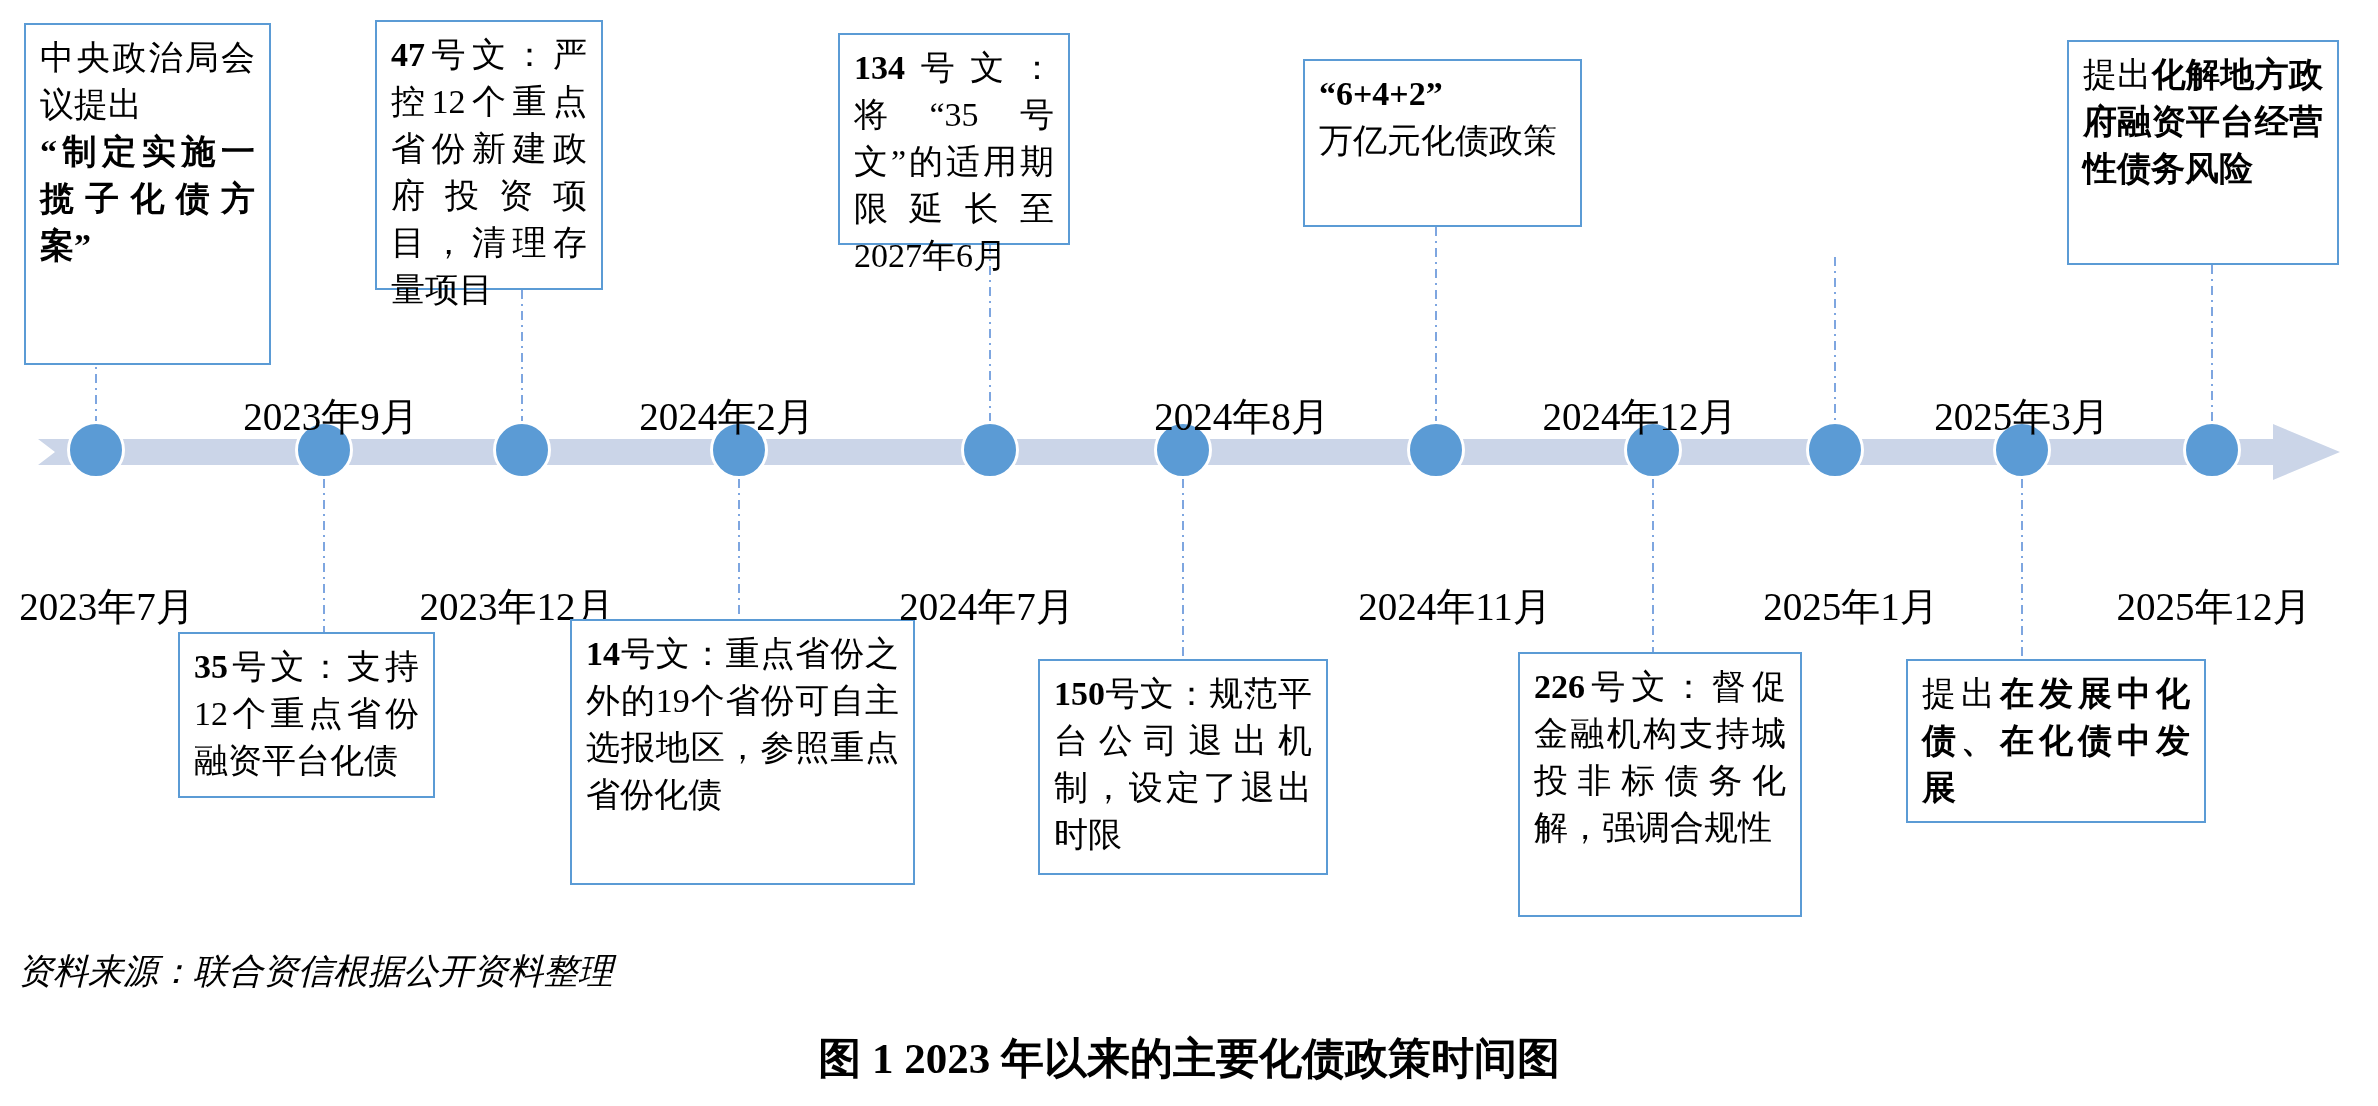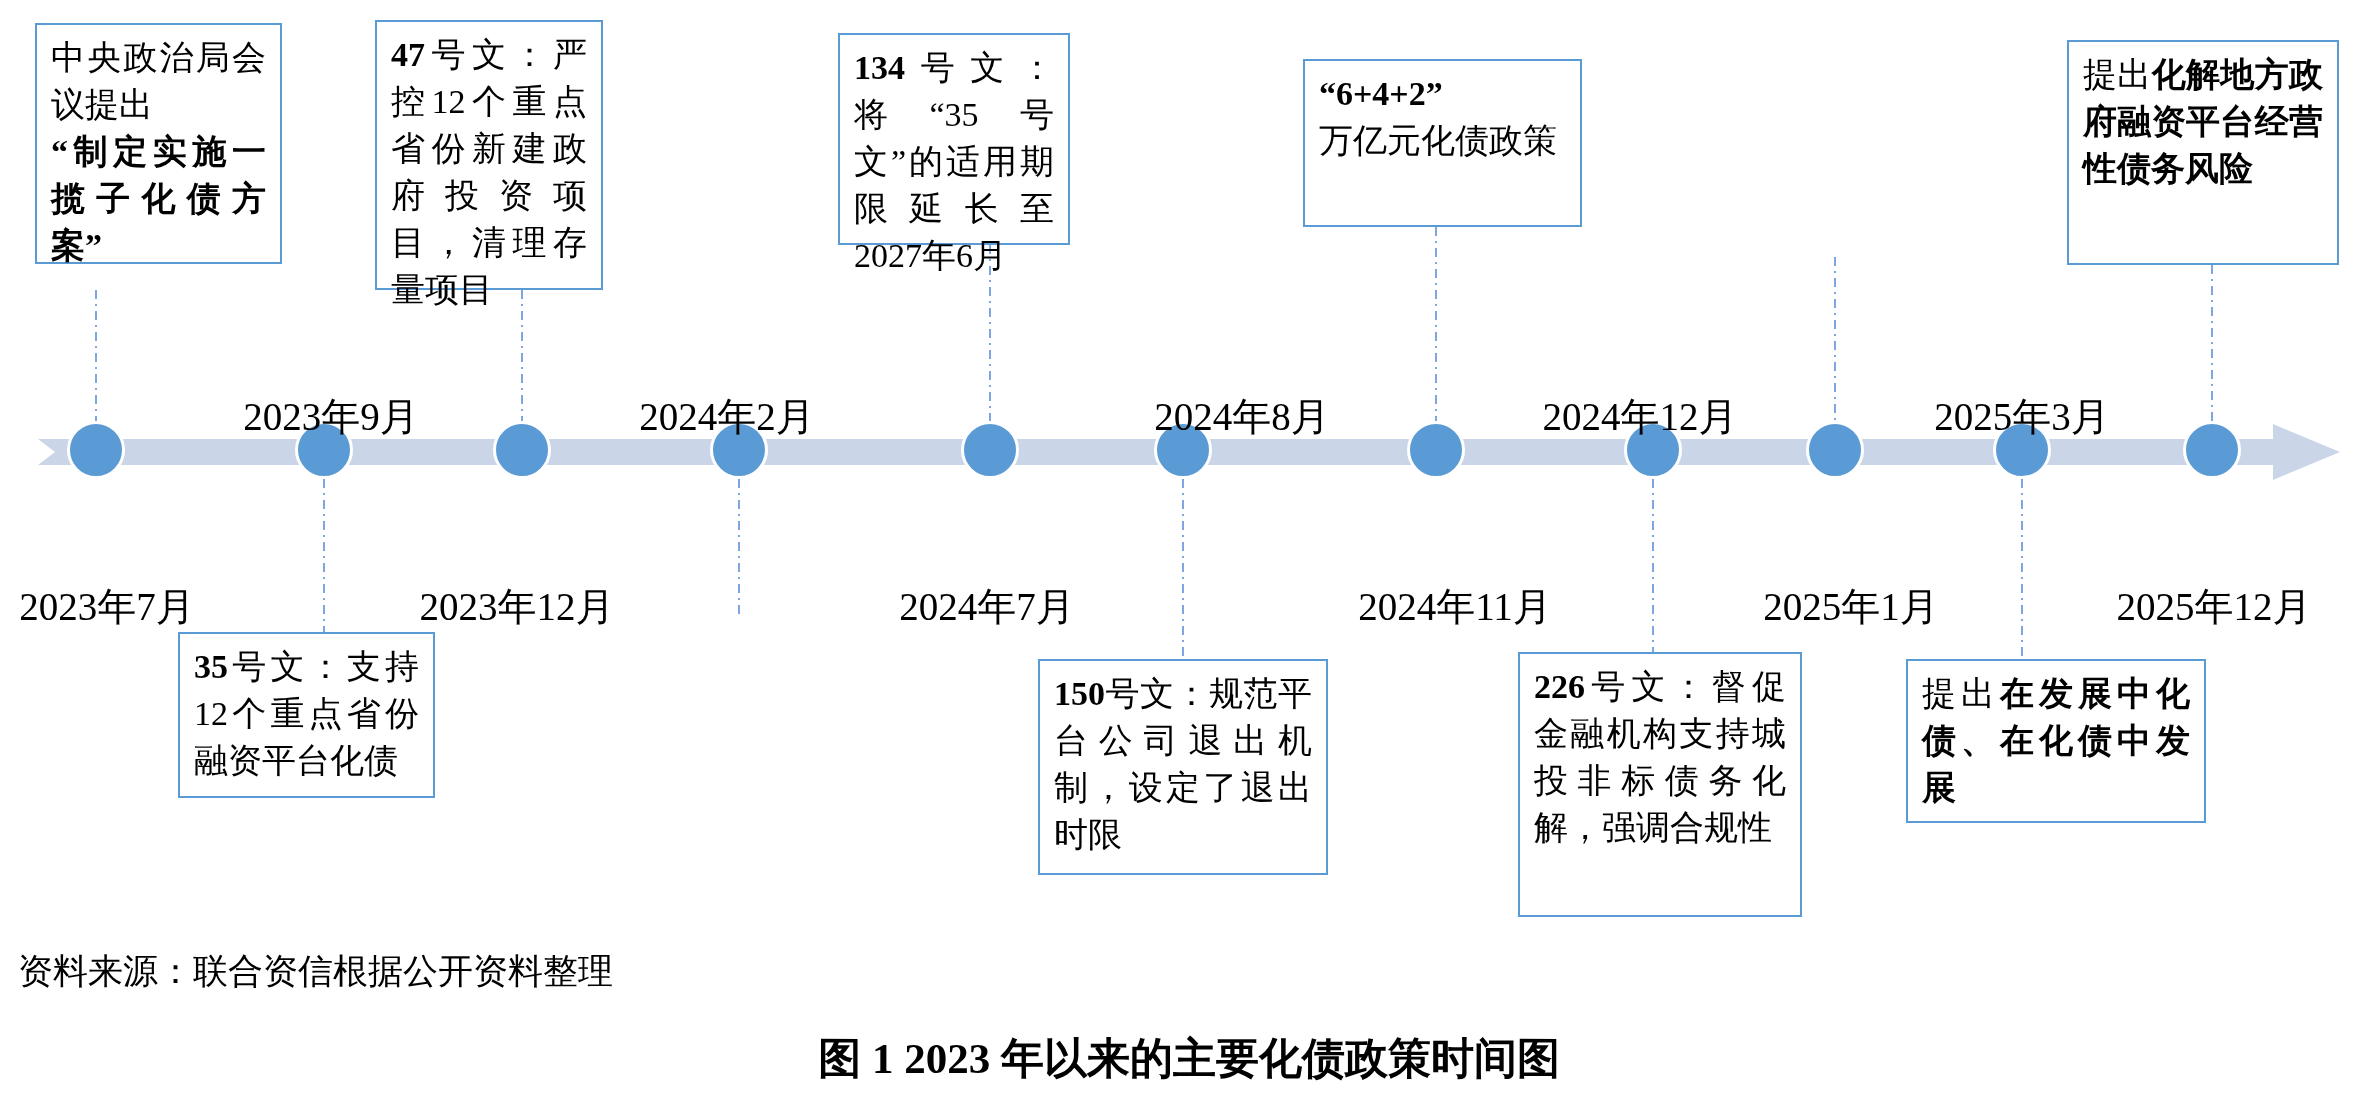--- a/index.html
+++ b/index.html
@@ -9,35 +9,35 @@
   .band{position:absolute;left:38px;top:424px;width:2302px;height:56px;background:#CBD5E8;
         clip-path:polygon(0px 15px,2235px 15px,2235px 0px,2302px 28px,2235px 56px,2235px 41px,0px 41px,17px 28px);}
   .node{position:absolute;width:58px;height:58px;border-radius:50%;background:#5B9BD5;
         border:3px solid #ffffff;box-sizing:border-box;}
   .connector{position:absolute;width:2px;
         background:repeating-linear-gradient(to bottom,#7EA6E0 0 9px,transparent 9px 14px,#7EA6E0 14px 16px,transparent 16px 21px);}
   .date{position:absolute;font-size:39px;white-space:nowrap;transform:translateX(-50%);margin-top:40px;}
   .pbox{position:absolute;box-sizing:border-box;background:#ffffff;border:2px solid #5B9BD5;
         padding:10px 14px;font-size:34px;line-height:1.38;text-align:justify;text-justify:inter-character;}
   .b{font-weight:bold;}
-  .source{position:absolute;left:18px;top:948px;font-size:35px;white-space:nowrap;}
+  .source{position:absolute;left:18px;top:948px;font-size:35px;font-style:italic;white-space:nowrap;}
   .caption{position:absolute;left:0;top:1030px;width:2378px;text-align:center;
            font-size:43px;font-weight:bold;white-space:nowrap;}
 </style>
 </head>
 <body>
 
 <div id="figure">
 
   <div class="band"></div>
 
   <div class="connector" style="left:95px;top:290px;height:131px"></div>
   <div class="node" style="left:67px;top:421px"></div>
   <div class="date" style="left:107px;top:540px">2023年7月</div>
-  <div class="pbox" style="left:35px;top:23px;width:247px;height:241px">
+  <div class="pbox" style="left:24px;top:23px;width:247px;height:342px">
     <span>中央政治局会议提出</span><br>
     <span class="b">“制定实施一揽子化债方案”</span>
   </div>
 
   <div class="connector" style="left:323px;top:479px;height:153px"></div>
   <div class="node" style="left:295px;top:421px"></div>
   <div class="date" style="left:331px;top:350px">2023年9月</div>
   <div class="pbox" style="left:178px;top:632px;width:257px;height:166px">
     <span class="b">35</span><span>号文：支持12个重点省份融资平台化债</span>
   </div>
@@ -45,20 +45,23 @@
   <div class="connector" style="left:521px;top:290px;height:131px"></div>
   <div class="node" style="left:493px;top:421px"></div>
   <div class="date" style="left:517px;top:540px">2023年12月</div>
   <div class="pbox" style="left:375px;top:20px;width:228px;height:270px">
     <span class="b">47</span><span>号文：严控12个重点省份新建政府投资项目，清理存量项目</span>
   </div>
 
   <div class="connector" style="left:738px;top:479px;height:140px"></div>
   <div class="node" style="left:710px;top:421px"></div>
   <div class="date" style="left:727px;top:350px">2024年2月</div>
+  <div class="pbox" style="left:570px;top:619px;width:345px;height:266px">
+    <span class="b">14</span><span>号文：重点省份之外的19个省份可自主选报地区，参照重点省份化债</span>
+  </div>
 
   <div class="connector" style="left:989px;top:245px;height:176px"></div>
   <div class="node" style="left:961px;top:421px"></div>
   <div class="date" style="left:987px;top:540px">2024年7月</div>
   <div class="pbox" style="left:838px;top:33px;width:232px;height:212px">
     <span class="b">134</span><span>号文：将“35号文”的适用期限延长至2027年6月</span>
   </div>
 
   <div class="connector" style="left:1182px;top:479px;height:180px"></div>
   <div class="node" style="left:1154px;top:421px"></div>

